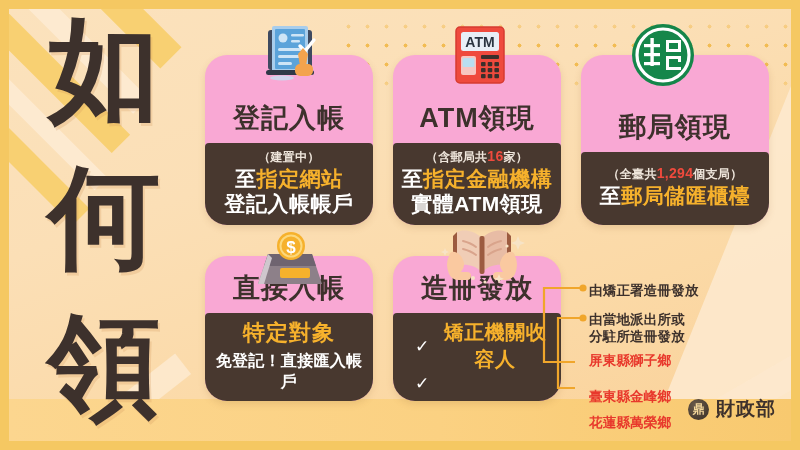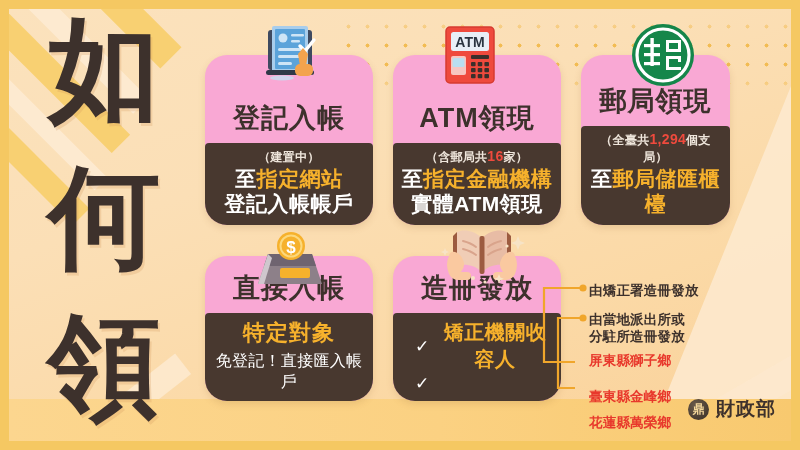--- a/index.html
+++ b/index.html
@@ -67,21 +67,21 @@
   .note em{font-style:normal;color:#ef4a3d;font-size:14px;}
   .line{color:#ffffff;font-size:21px;font-weight:700;line-height:1.18;letter-spacing:.5px;}
   .line .hl{color:#f6b12c;}
 
   
   .icon-float{position:absolute;z-index:5;}
 
   
   .body-center{justify-content:center;}
   .strong-y{color:#f6b12c;font-size:22px;font-weight:700;letter-spacing:1px;}
-  .sub-w{color:#ffffff;font-size:16px;font-weight:400;margin-top:3px;letter-spacing:.3px;}
+  .sub-w{color:#ffffff;font-size:16px;font-weight:700;margin-top:3px;letter-spacing:.3px;}
 
   
   .chk{display:flex;align-items:center;gap:7px;color:#f6b12c;font-size:20px;font-weight:700;
        padding:1px 0 1px 14px;letter-spacing:.5px;}
   .chk .mk{color:#ffffff;font-size:17px;font-weight:700;line-height:1;}
 
   
   .annot{position:absolute;color:#3d312c;font-weight:700;font-size:13.5px;line-height:1.28;letter-spacing:.2px;}
   .annot.red{color:#e8392c;}
   .connector{position:absolute;}
@@ -134,21 +134,21 @@
       <rect x="26" y="31" width="24" height="3" rx="1.5" fill="#cfe5f6"></rect>
       <rect x="26" y="38" width="14" height="3" rx="1.5" fill="#cfe5f6"></rect>
       <path d="M48 22 l5 5 l9 -11" stroke="#ffffff" stroke-width="3.4" fill="none" stroke-linecap="round" stroke-linejoin="round"></path>
       <rect x="14" y="46" width="48" height="5" rx="2.5" fill="#2f3847"></rect>
       <path d="M46 30 l5 -6 l5 6 l-2 12 h-6 z" fill="#f3a34d"></path>
       <rect x="43" y="40" width="18" height="12" rx="5" fill="#f3a34d"></rect>
       <ellipse cx="30" cy="54" rx="12" ry="2.4" fill="#c6dff1" opacity=".8"></ellipse>
     </svg>
   </div>
 
-  <div class="icon-float" style="left:440px;top:25px;">
+  <div class="icon-float" style="left:450px;top:25px;">
     <svg width="60" height="62" viewBox="0 0 60 62">
       <rect x="6" y="2" width="48" height="56" rx="4" fill="#ef4a3d"></rect>
       <rect x="6" y="2" width="48" height="56" rx="4" fill="none" stroke="#d63b30" stroke-width="1.5"></rect>
       <rect x="11" y="7" width="38" height="19" rx="2.5" fill="#e8eef6"></rect>
       <text x="30" y="21.5" text-anchor="middle" font-family="Liberation Sans, sans-serif" font-size="14" font-weight="700" fill="#2b3440">ATM</text>
       <rect x="11" y="31" width="15" height="19" rx="2" fill="#f7c6c1"></rect>
       <rect x="12.5" y="33" width="12" height="9" rx="1.5" fill="#b9dff0"></rect>
       <g fill="#3a2f2b">
         <rect x="31" y="30" width="18" height="4" rx="1"></rect>
         <rect x="31" y="37" width="4.6" height="4.2" rx="1"></rect>
@@ -206,21 +206,21 @@
       <div class="note">
         <span>（含郵局共</span><em>16</em><span>家）</span>
       </div>
       <div class="line">
         <span>至</span><span class="hl">指定金融機構</span>
       </div>
       <div class="line">實體ATM領現</div>
     </div>
   </div>
 
-  <div class="card" style="left:581px;top:55px;width:149px;height:170px;justify-content:space-between;">
+  <div class="card" style="left:581px;top:55px;width:188px;height:170px;justify-content:space-between;">
     <div class="card-icon"></div>
     <div class="card-title">郵局領現</div>
     <div class="card-body">
       <div class="note">
         <span>（全臺共</span><em>1,294</em><span>個支局）</span>
       </div>
       <div class="line">
         <span>至</span><span class="hl">郵局儲匯櫃檯</span>
       </div>
     </div>

